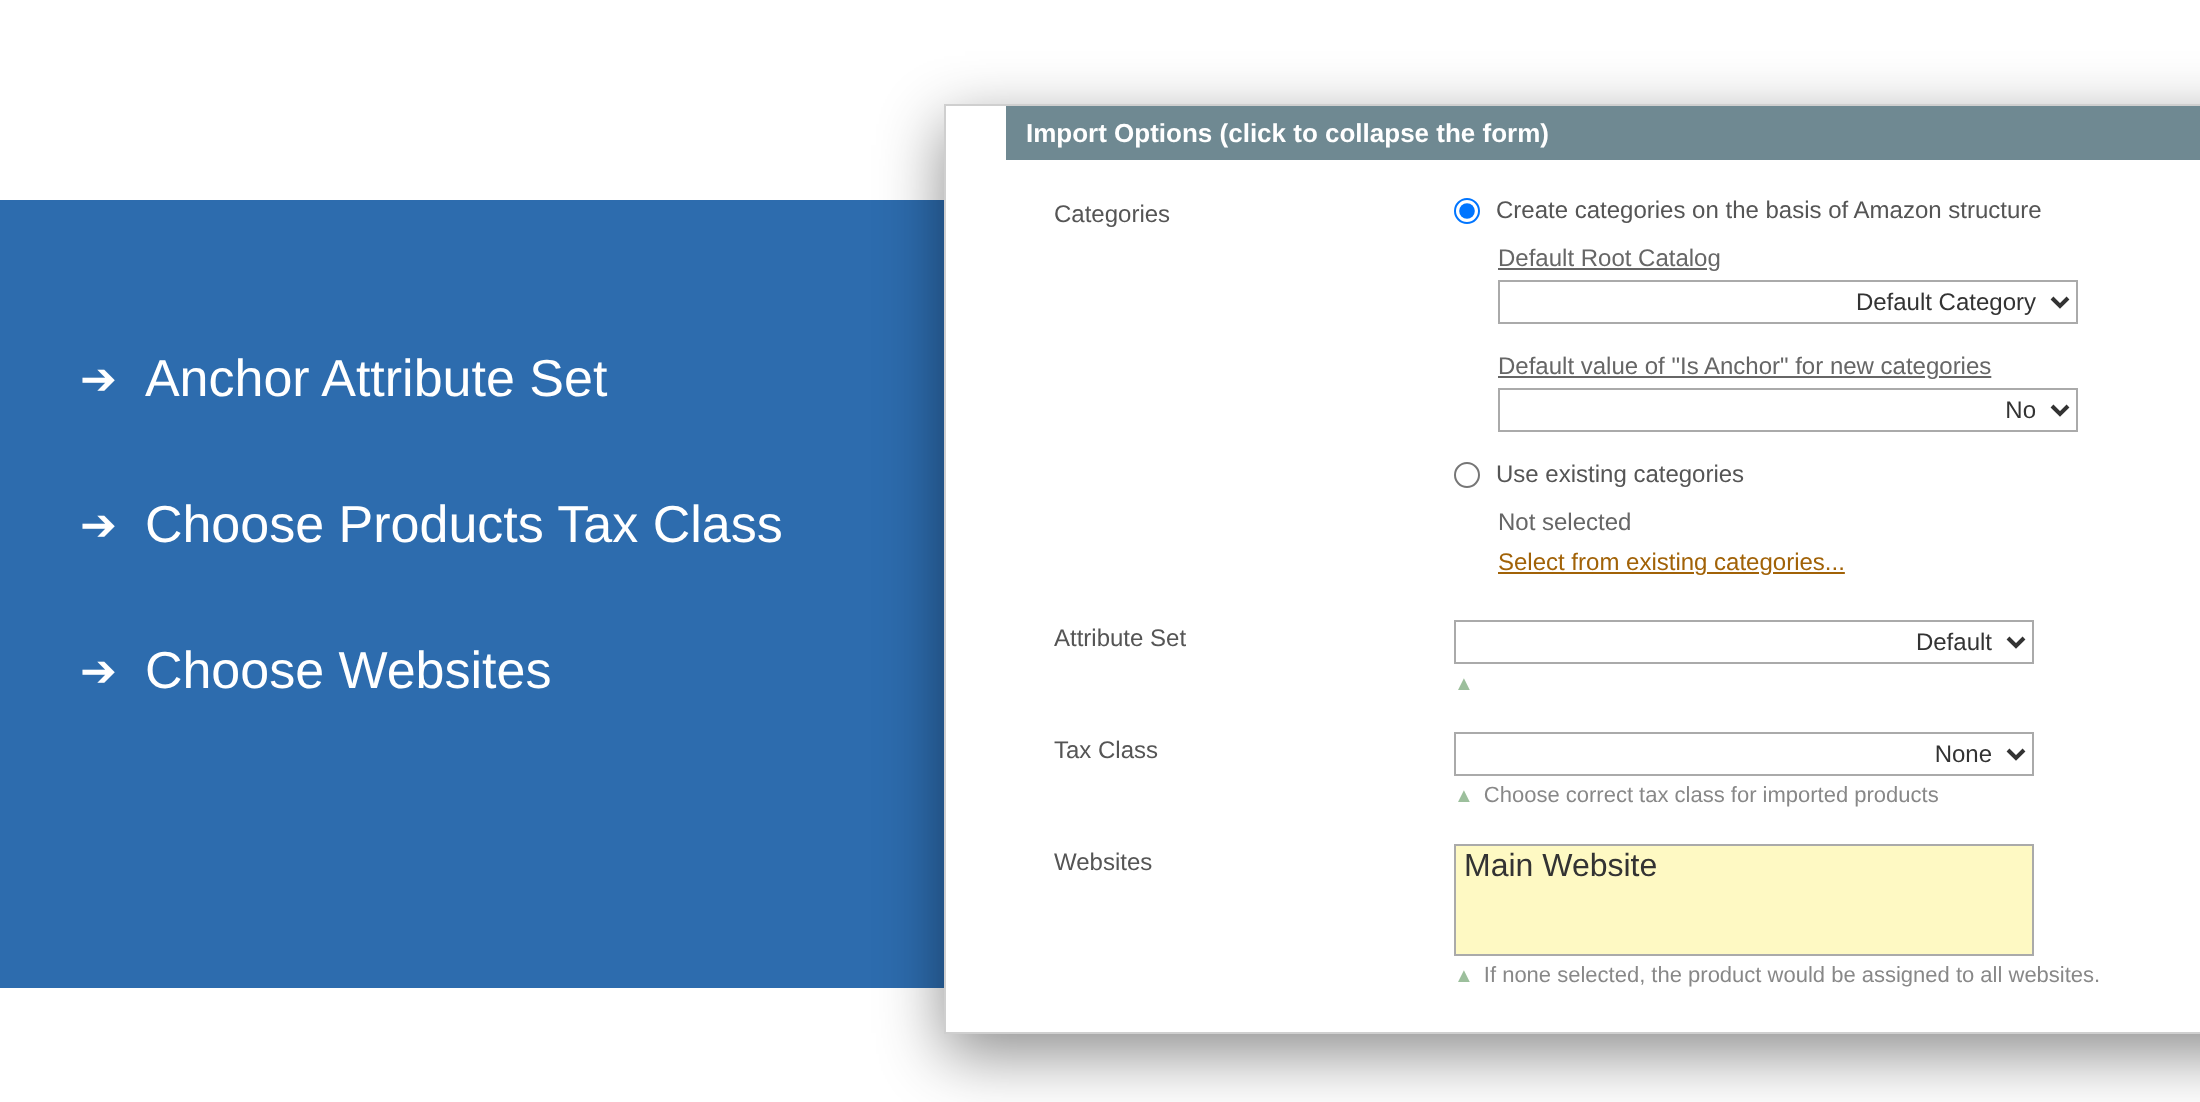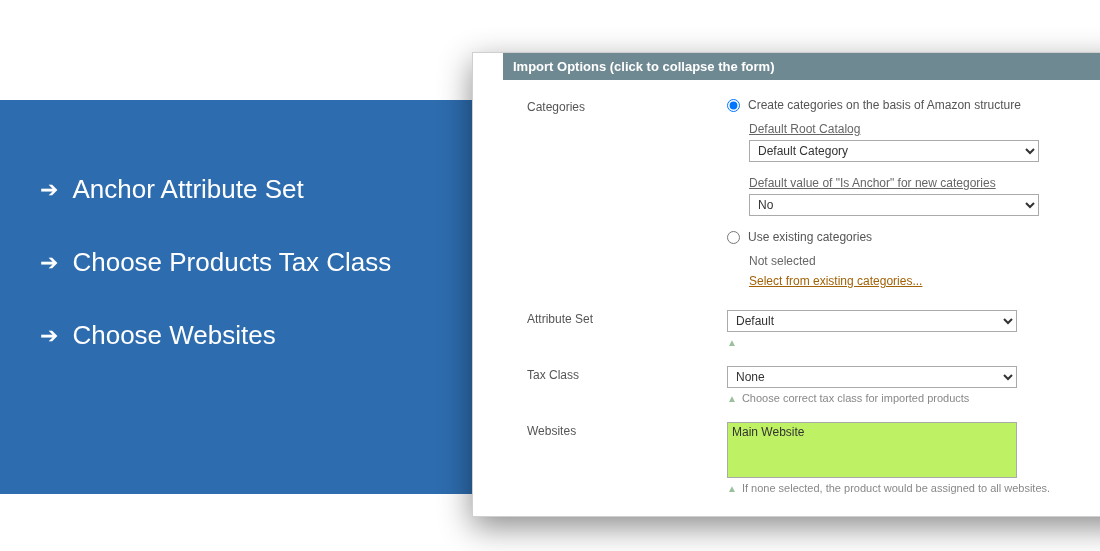--- a/index.html
+++ b/index.html
@@ -13,22 +13,22 @@
   .panel-header { background: #6f8992; color: #fff; font-size: 13px; font-weight: bold; padding: 6px 10px; }
   .panel-body { padding: 18px 16px 20px 24px; font-size: 12px; color: #555; }
   .field-row { display: flex; align-items: flex-start; margin-bottom: 22px; }
   .field-row.tight { margin-bottom: 16px; }
   .field-label { width: 200px; flex: 0 0 200px; color: #555; padding-top: 2px; }
   .field-content { flex: 1; }
   .radio-line { display: flex; align-items: center; margin-bottom: 10px; }
   .radio-line input[type=radio] { margin-right: 8px; }
   .sub-block { margin-left: 22px; margin-bottom: 14px; }
   .sub-label { color: #666; margin-bottom: 4px; text-decoration: underline; }
-  .sel { width: 290px; height: 22px; border: 1px solid #aaa; background: #fff; font-size: 12px; color: #333; padding: 1px 4px; }
-  .listbox { width: 290px; height: 56px; border: 1px solid #aaa; background: #bef264; font-size: 12px; color: #333; overflow-y: scroll; padding: 2px 4px; }
+  .sel { width: 290px; height: 22px; border: 1px solid #aaa; background: #fff; font-size: 12px; color: #333; padding: 1px 4px; text-align: right; }
+  .listbox { width: 290px; height: 56px; border: 1px solid #aaa; background: #fef9c3; font-size: 16px; color: #333; overflow-y: scroll; padding: 2px 4px; }
   .hint { color: #888; font-size: 11px; margin-top: 4px; display: flex; align-items: flex-start; }
   .hint .tri { color: #9cbf9c; margin-right: 5px; font-size: 10px; line-height: 14px; }
   .notsel { color: #666; margin: 4px 0 6px 22px; }
   .linkish { color: #a16207; text-decoration: underline; margin-left: 22px; cursor: pointer; }
 </style>
 </head>
 <body>
 
 <div class="stage">
   <div class="blue-band"></div>

